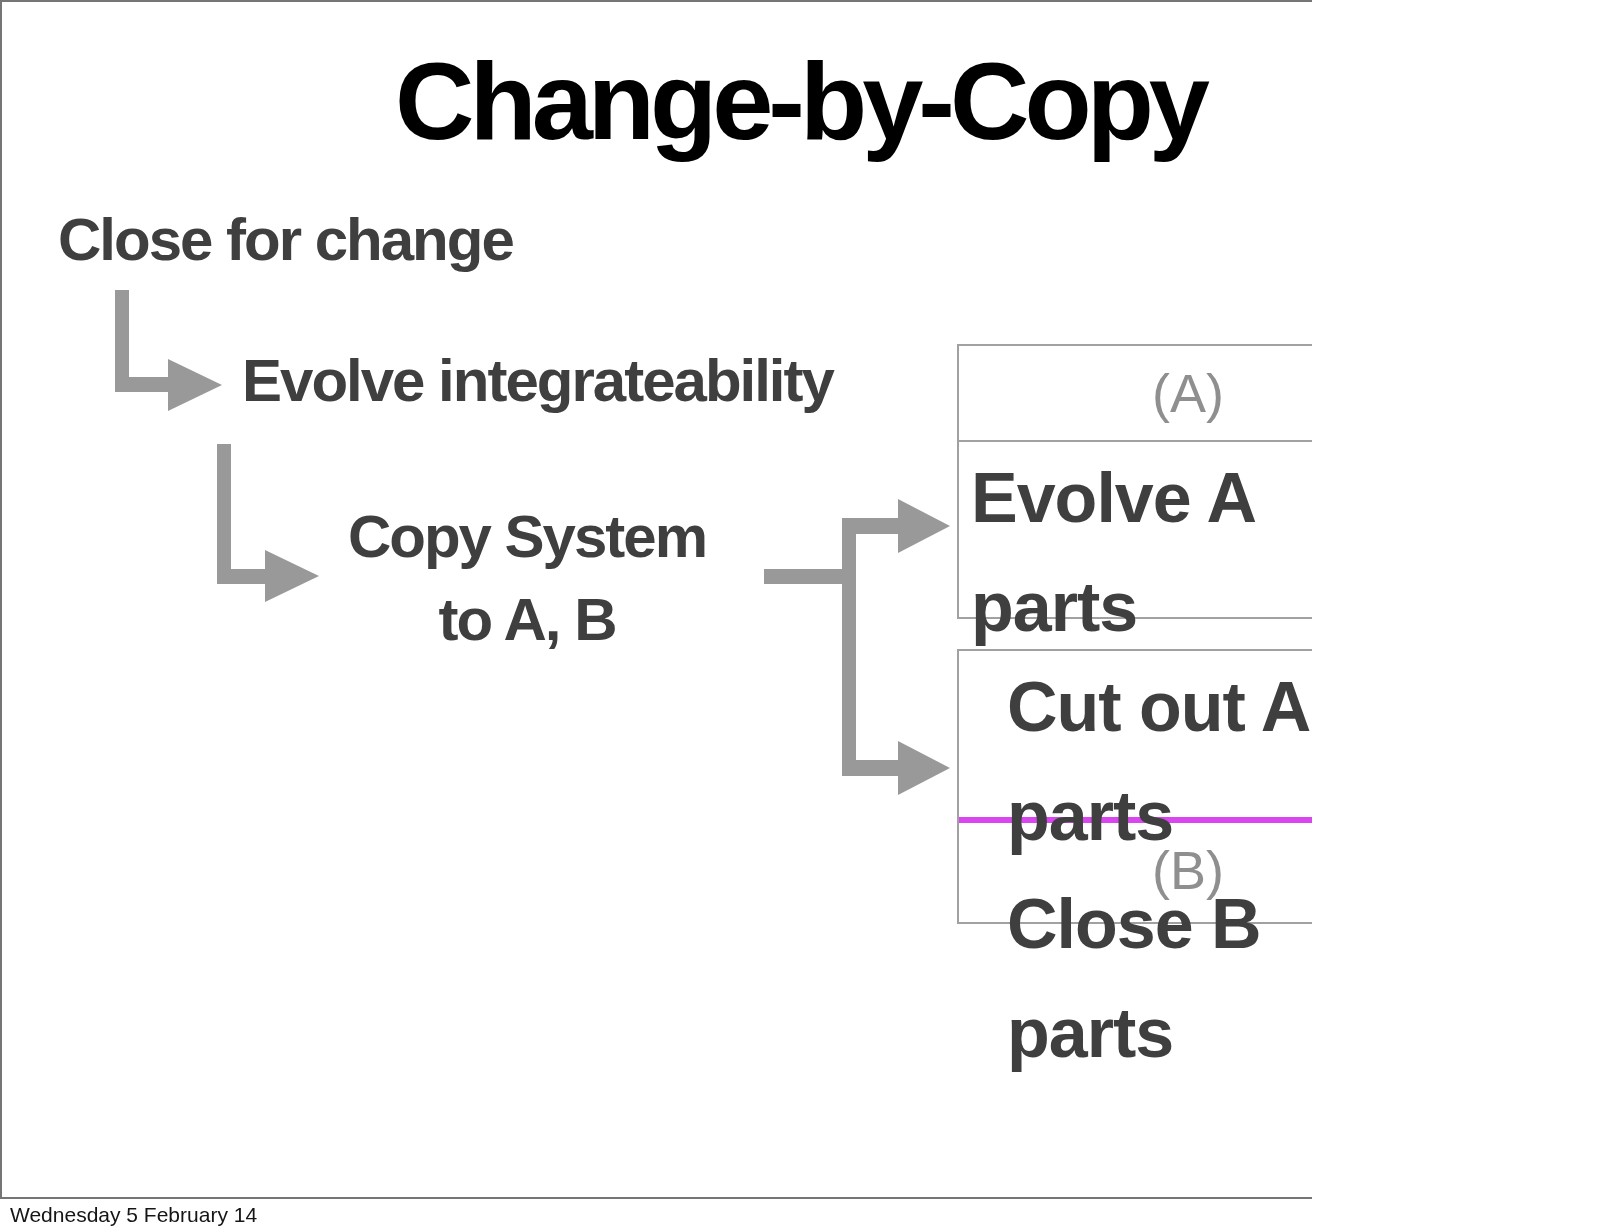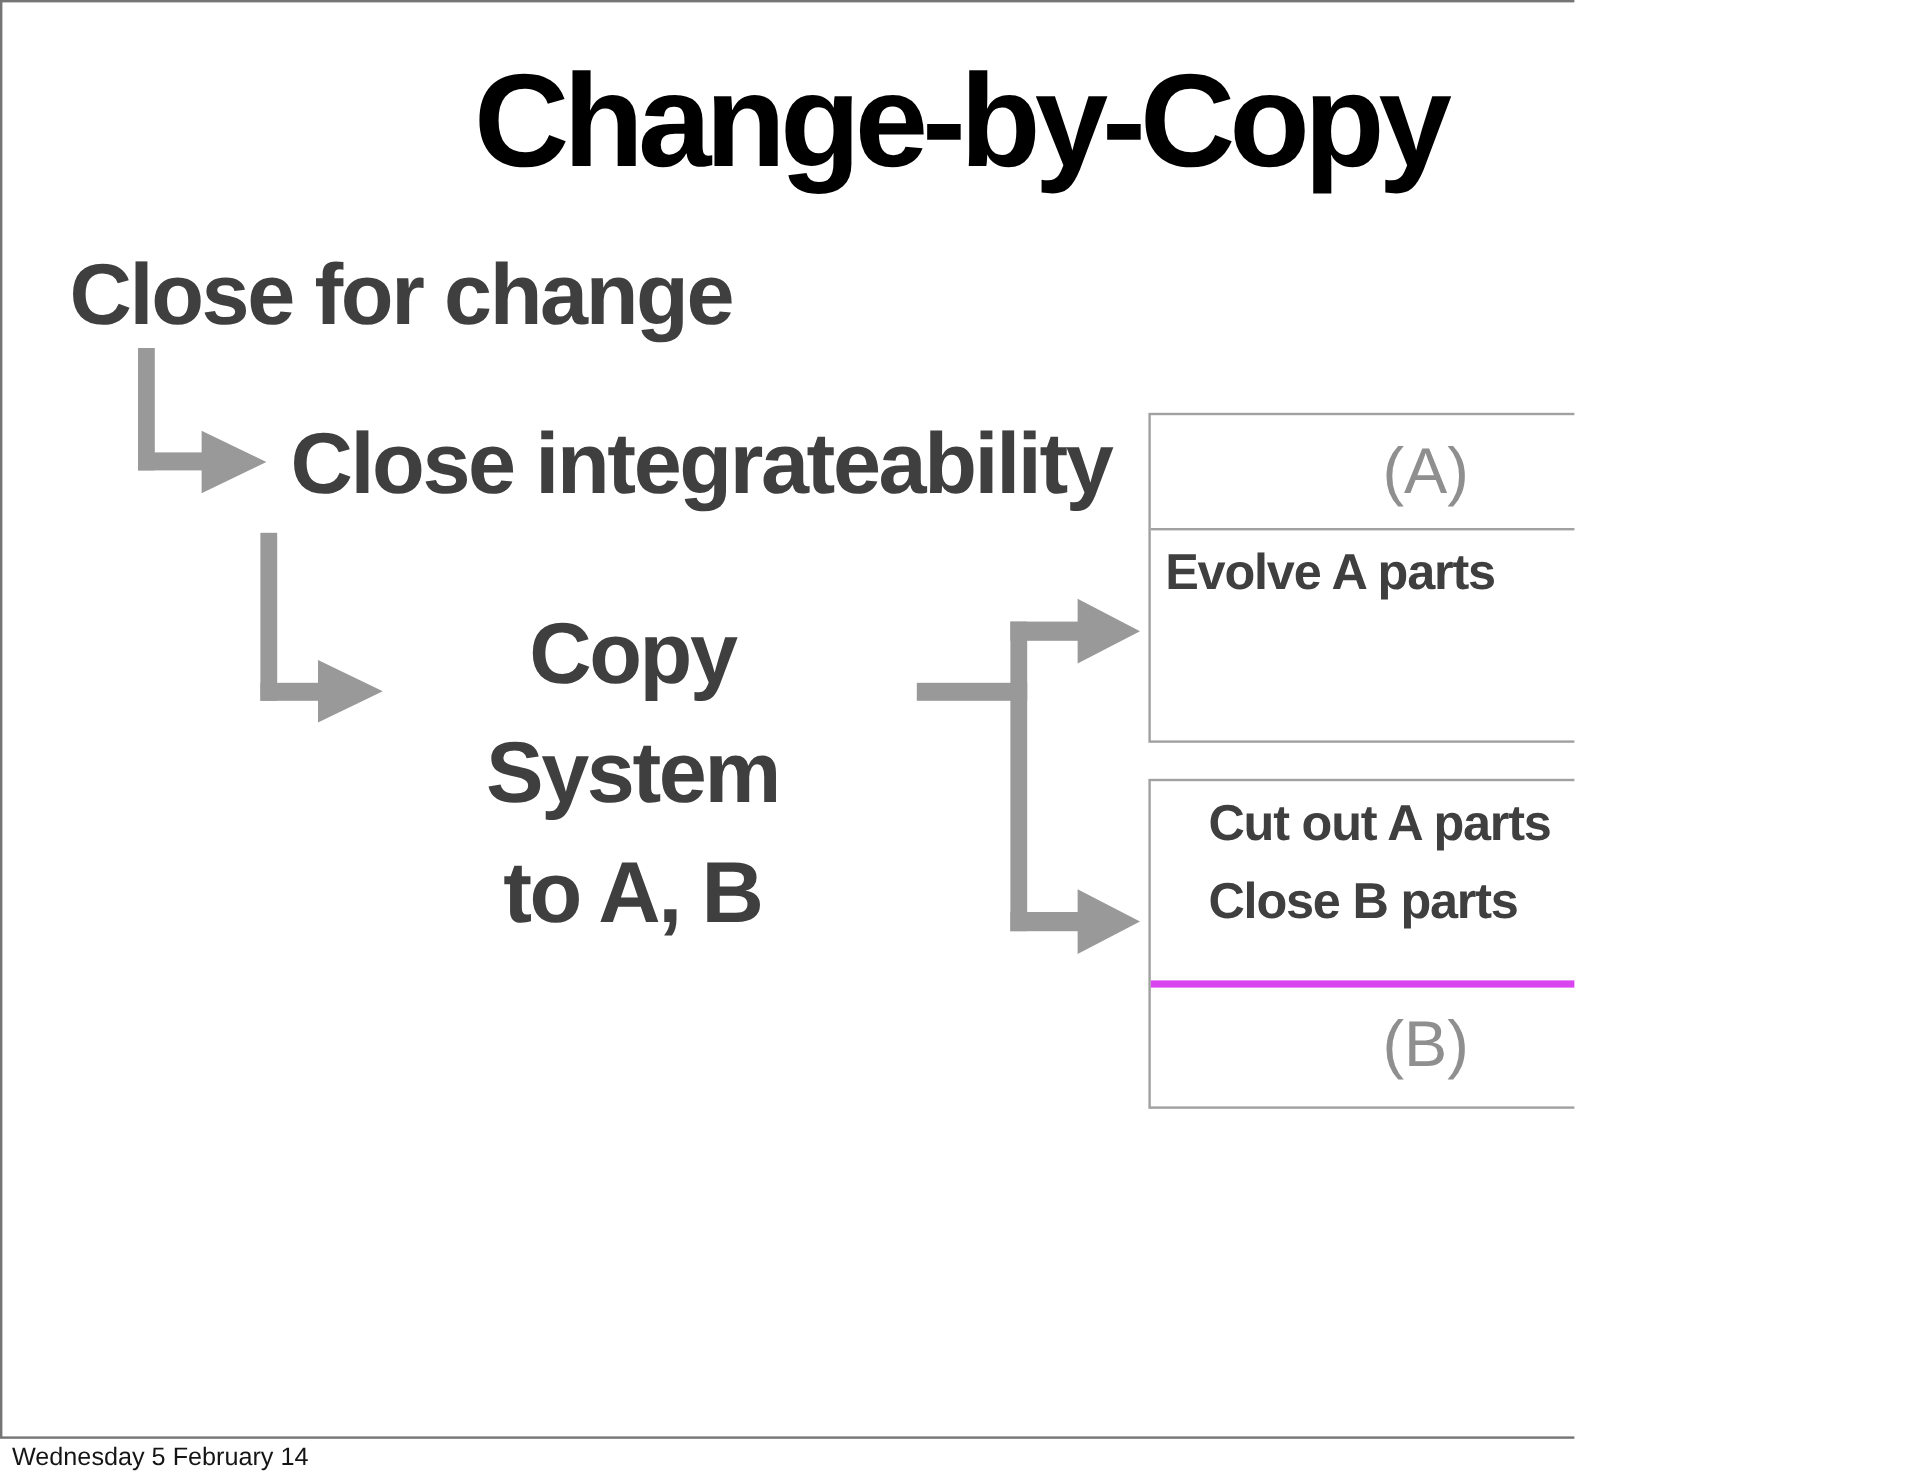--- a/index.html
+++ b/index.html
@@ -34,21 +34,21 @@
     font-weight: bold;
     letter-spacing: -5px;
     color: #000000;
     line-height: 1;
     white-space: nowrap;
   }
   .flow-label {
     position: absolute;
     color: #3f3f3f;
     font-weight: bold;
-    font-size: 72px;
+    font-size: 60px;
     letter-spacing: -2px;
     line-height: 1;
     white-space: nowrap;
   }
   .flow-label.multiline {
     text-align: center;
     line-height: 1.38;
     white-space: normal;
   }
   .bar {
@@ -82,21 +82,21 @@
     justify-content: center;
     height: 94px;
     color: #8f8f8f;
     font-size: 54px;
     line-height: 1;
   }
   .box-tag.top { border-bottom: 2px solid #a1a1a1; }
   .box-tag.bottom { height: 93px; }
   .box-text {
     padding: 2px 0 0 12px;
-    font-size: 42px;
+    font-size: 70px;
     font-weight: bold;
     letter-spacing: -1px;
     color: #3f3f3f;
     line-height: 1.55;
   }
   .box-text.with-divider {
     height: 172px;
     border-bottom: 6px solid #d946ef;
     box-sizing: border-box;
     padding-left: 48px;
@@ -120,21 +120,21 @@
     <div class="title">Change-by-Copy</div>
 
     <div class="flow-label" style="left:56px; top:208px;">Close for change</div>
 
     <div>
       <div class="bar" style="left:113px; top:288px; width:14px; height:102px;"></div>
       <div class="bar" style="left:113px; top:375px; width:54px; height:15px;"></div>
       <div class="tri-right" style="left:166px; top:357px;"></div>
     </div>
 
-    <div class="flow-label" style="left:240px; top:349px;">Close integrateability</div>
+    <div class="flow-label" style="left:240px; top:349px;">Evolve integrateability</div>
 
     <div>
       <div class="bar" style="left:215px; top:442px; width:14px; height:140px;"></div>
       <div class="bar" style="left:215px; top:567px; width:49px; height:15px;"></div>
       <div class="tri-right" style="left:263px; top:548px;"></div>
     </div>
 
     <div class="flow-label multiline" style="left:320px; top:494px; width:410px;">
       <div>Copy System</div>
       <div>to A, B</div>

